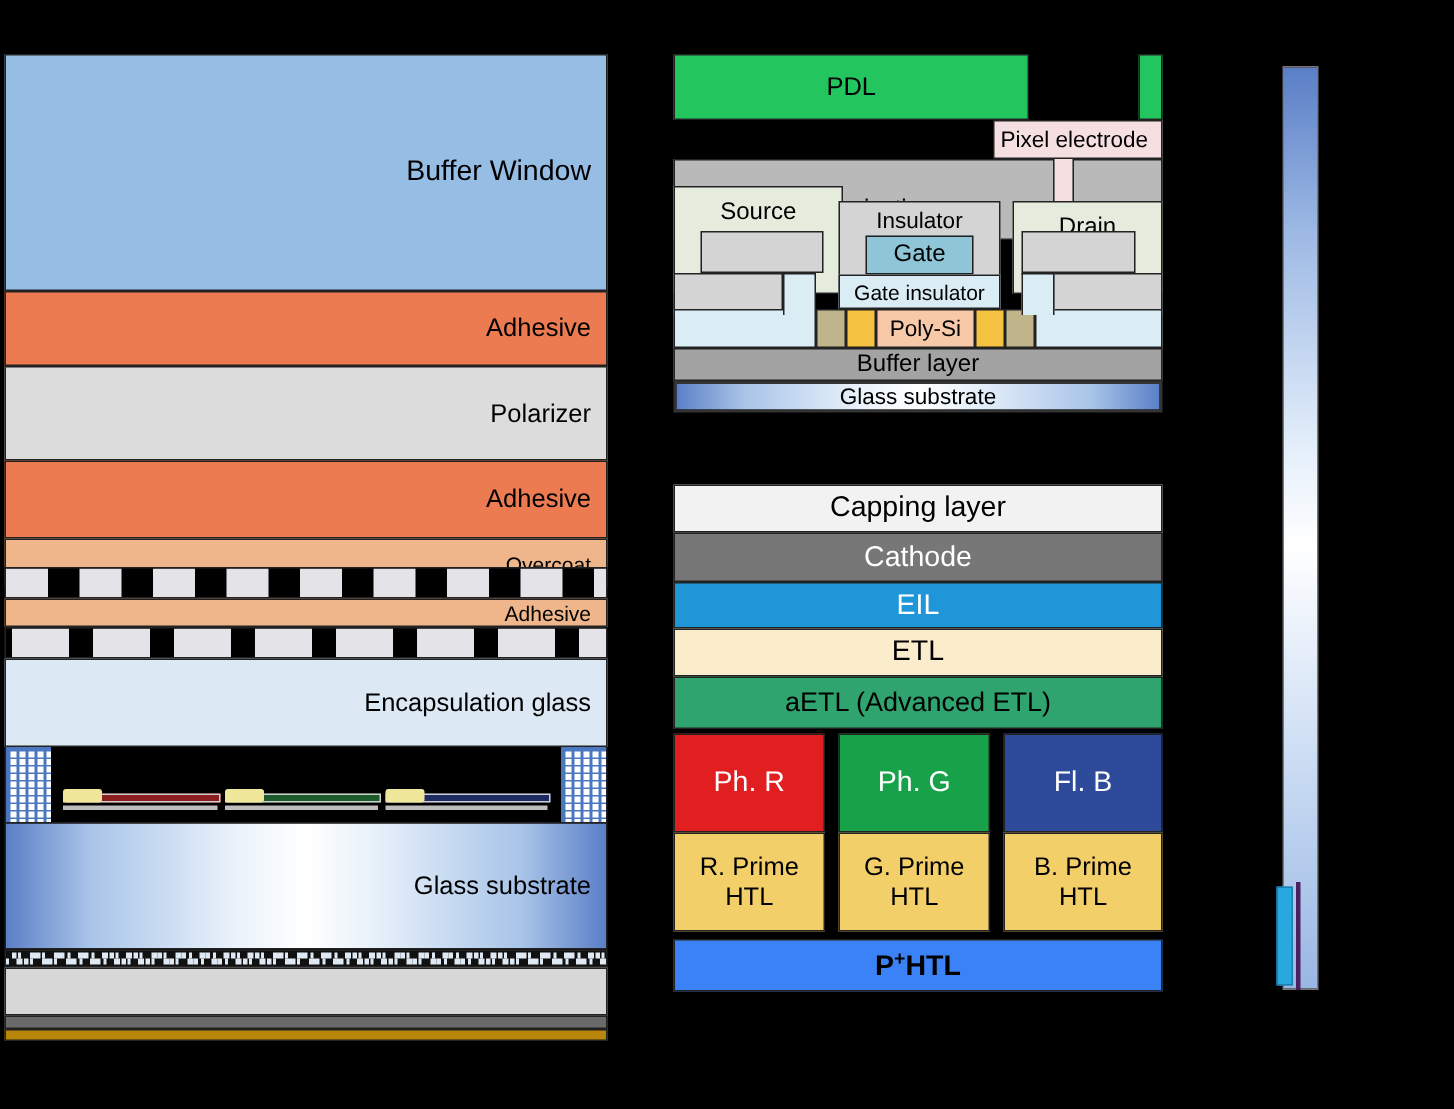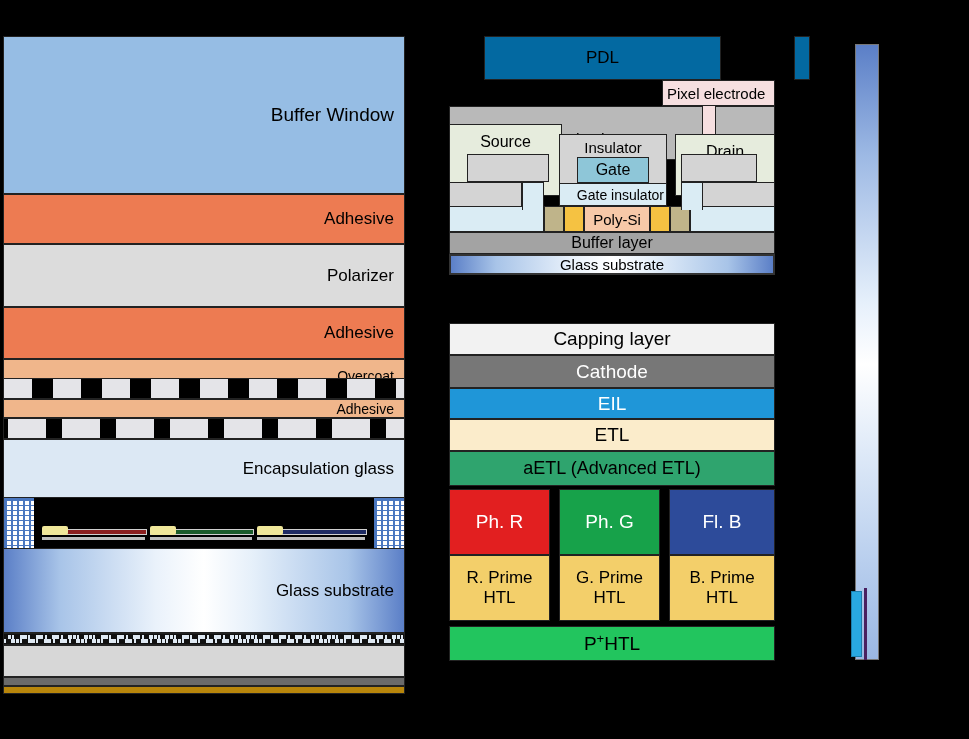--- a/index.html
+++ b/index.html
@@ -45,21 +45,21 @@
   .emit{position:absolute;}
   .emit u{position:absolute;display:block;}
 
   
   .speckle{position:absolute;box-sizing:border-box;border:1px solid #222;
            background:#111;overflow:hidden;}
   .speckle i{position:absolute;background:#dfe9f3;display:block;}
 
   
   #tft{left:449px;top:36px;width:326px;height:232px;}
-  .pdl{background:#0369a1;margin-left:35px;}
+  .pdl{background:#22c55e;}
   .pixel-el{background:#f6dfe0;}
   .planar{background:#b9b9b9;}
   .sd{background:#e6ecdd;}
   .interlayer{background:#d4d4d4;}
   .gate{background:#8ec6d8;}
   .gate-ins{background:#daecf4;}
   .polysi{background:#f7c9a8;}
   .dope-y{background:#f5c242;}
   .dope-k{background:#bfb48a;}
   .buffer{background:#a3a3a3;}
@@ -68,21 +68,21 @@
   #oled{left:449px;top:323px;width:326px;height:353px;}
   .capping{background:#f2f2f2;}
   .cathode{background:#777;color:#fff;}
   .eil{background:#1f96d8;color:#fff;}
   .etl{background:#fbeccb;}
   .aetl{background:#2fa46e;}
   .ph-r{background:#e21f20;color:#fff;}
   .ph-g{background:#17a24a;color:#fff;}
   .fl-b{background:#2d4b9a;color:#fff;}
   .prime{background:#f3cf6a;}
-  .phtl{background:#22c55e;}
+  .phtl{background:#3b82f6;font-weight:bold;}
 
   
   #rightbar{left:855px;top:44px;width:24px;height:616px;}
   .vglass{position:absolute;inset:0;box-sizing:border-box;border:1px solid #777;
     background:linear-gradient(to bottom,#5b7fc7 0%,#9db9e4 18%,#e6f0fb 42%,
                #ffffff 52%,#dfeaf8 66%,#b9cfee 84%,#9ab7e3 100%);}
   #cyanchip{position:absolute;left:851px;top:591px;width:11px;height:66px;
             background:#29a8e0;border:1px solid #1b7fae;box-sizing:border-box;}
   #purplechip{position:absolute;left:864px;top:588px;width:3px;height:72px;
             background:#4a2060;}
@@ -454,21 +454,21 @@
   <div class="layer interlayer" style="left:18px;top:118px;width:82px;height:28px;"></div>
   <div class="layer interlayer" style="left:0;top:146px;width:73px;height:28px;"></div>
   <div class="layer interlayer" style="left:232px;top:118px;width:76px;height:28px;"></div>
   <div class="layer interlayer" style="left:253px;top:146px;width:73px;height:28px;"></div>
 
   <div class="layer gate c" style="left:128px;top:121px;width:72px;height:26px;">
     <span class="lbl" style="font-size:16px;">Gate</span>
   </div>
 
   <div class="layer gate-ins c" style="left:110px;top:147px;width:108px;height:23px;">
-    <span class="lbl" style="font-size:14px;padding:0 2px;text-align:right;">Gate insulator</span>
+    <span class="lbl" style="font-size:14px;padding:0 2px;">Gate insulator</span>
   </div>
 
   <div class="layer gate-ins" style="left:0;top:170px;width:95px;height:26px;"></div>
   <div class="layer dope-k" style="left:95px;top:170px;width:20px;height:26px;"></div>
   <div class="layer dope-y" style="left:115px;top:170px;width:20px;height:26px;"></div>
   <div class="layer polysi c" style="left:135px;top:170px;width:66px;height:26px;">
     <span class="lbl" style="font-size:15px;padding:0 2px;">Poly-Si</span>
   </div>
   <div class="layer dope-y" style="left:201px;top:170px;width:20px;height:26px;"></div>
   <div class="layer dope-k" style="left:221px;top:170px;width:20px;height:26px;"></div>

